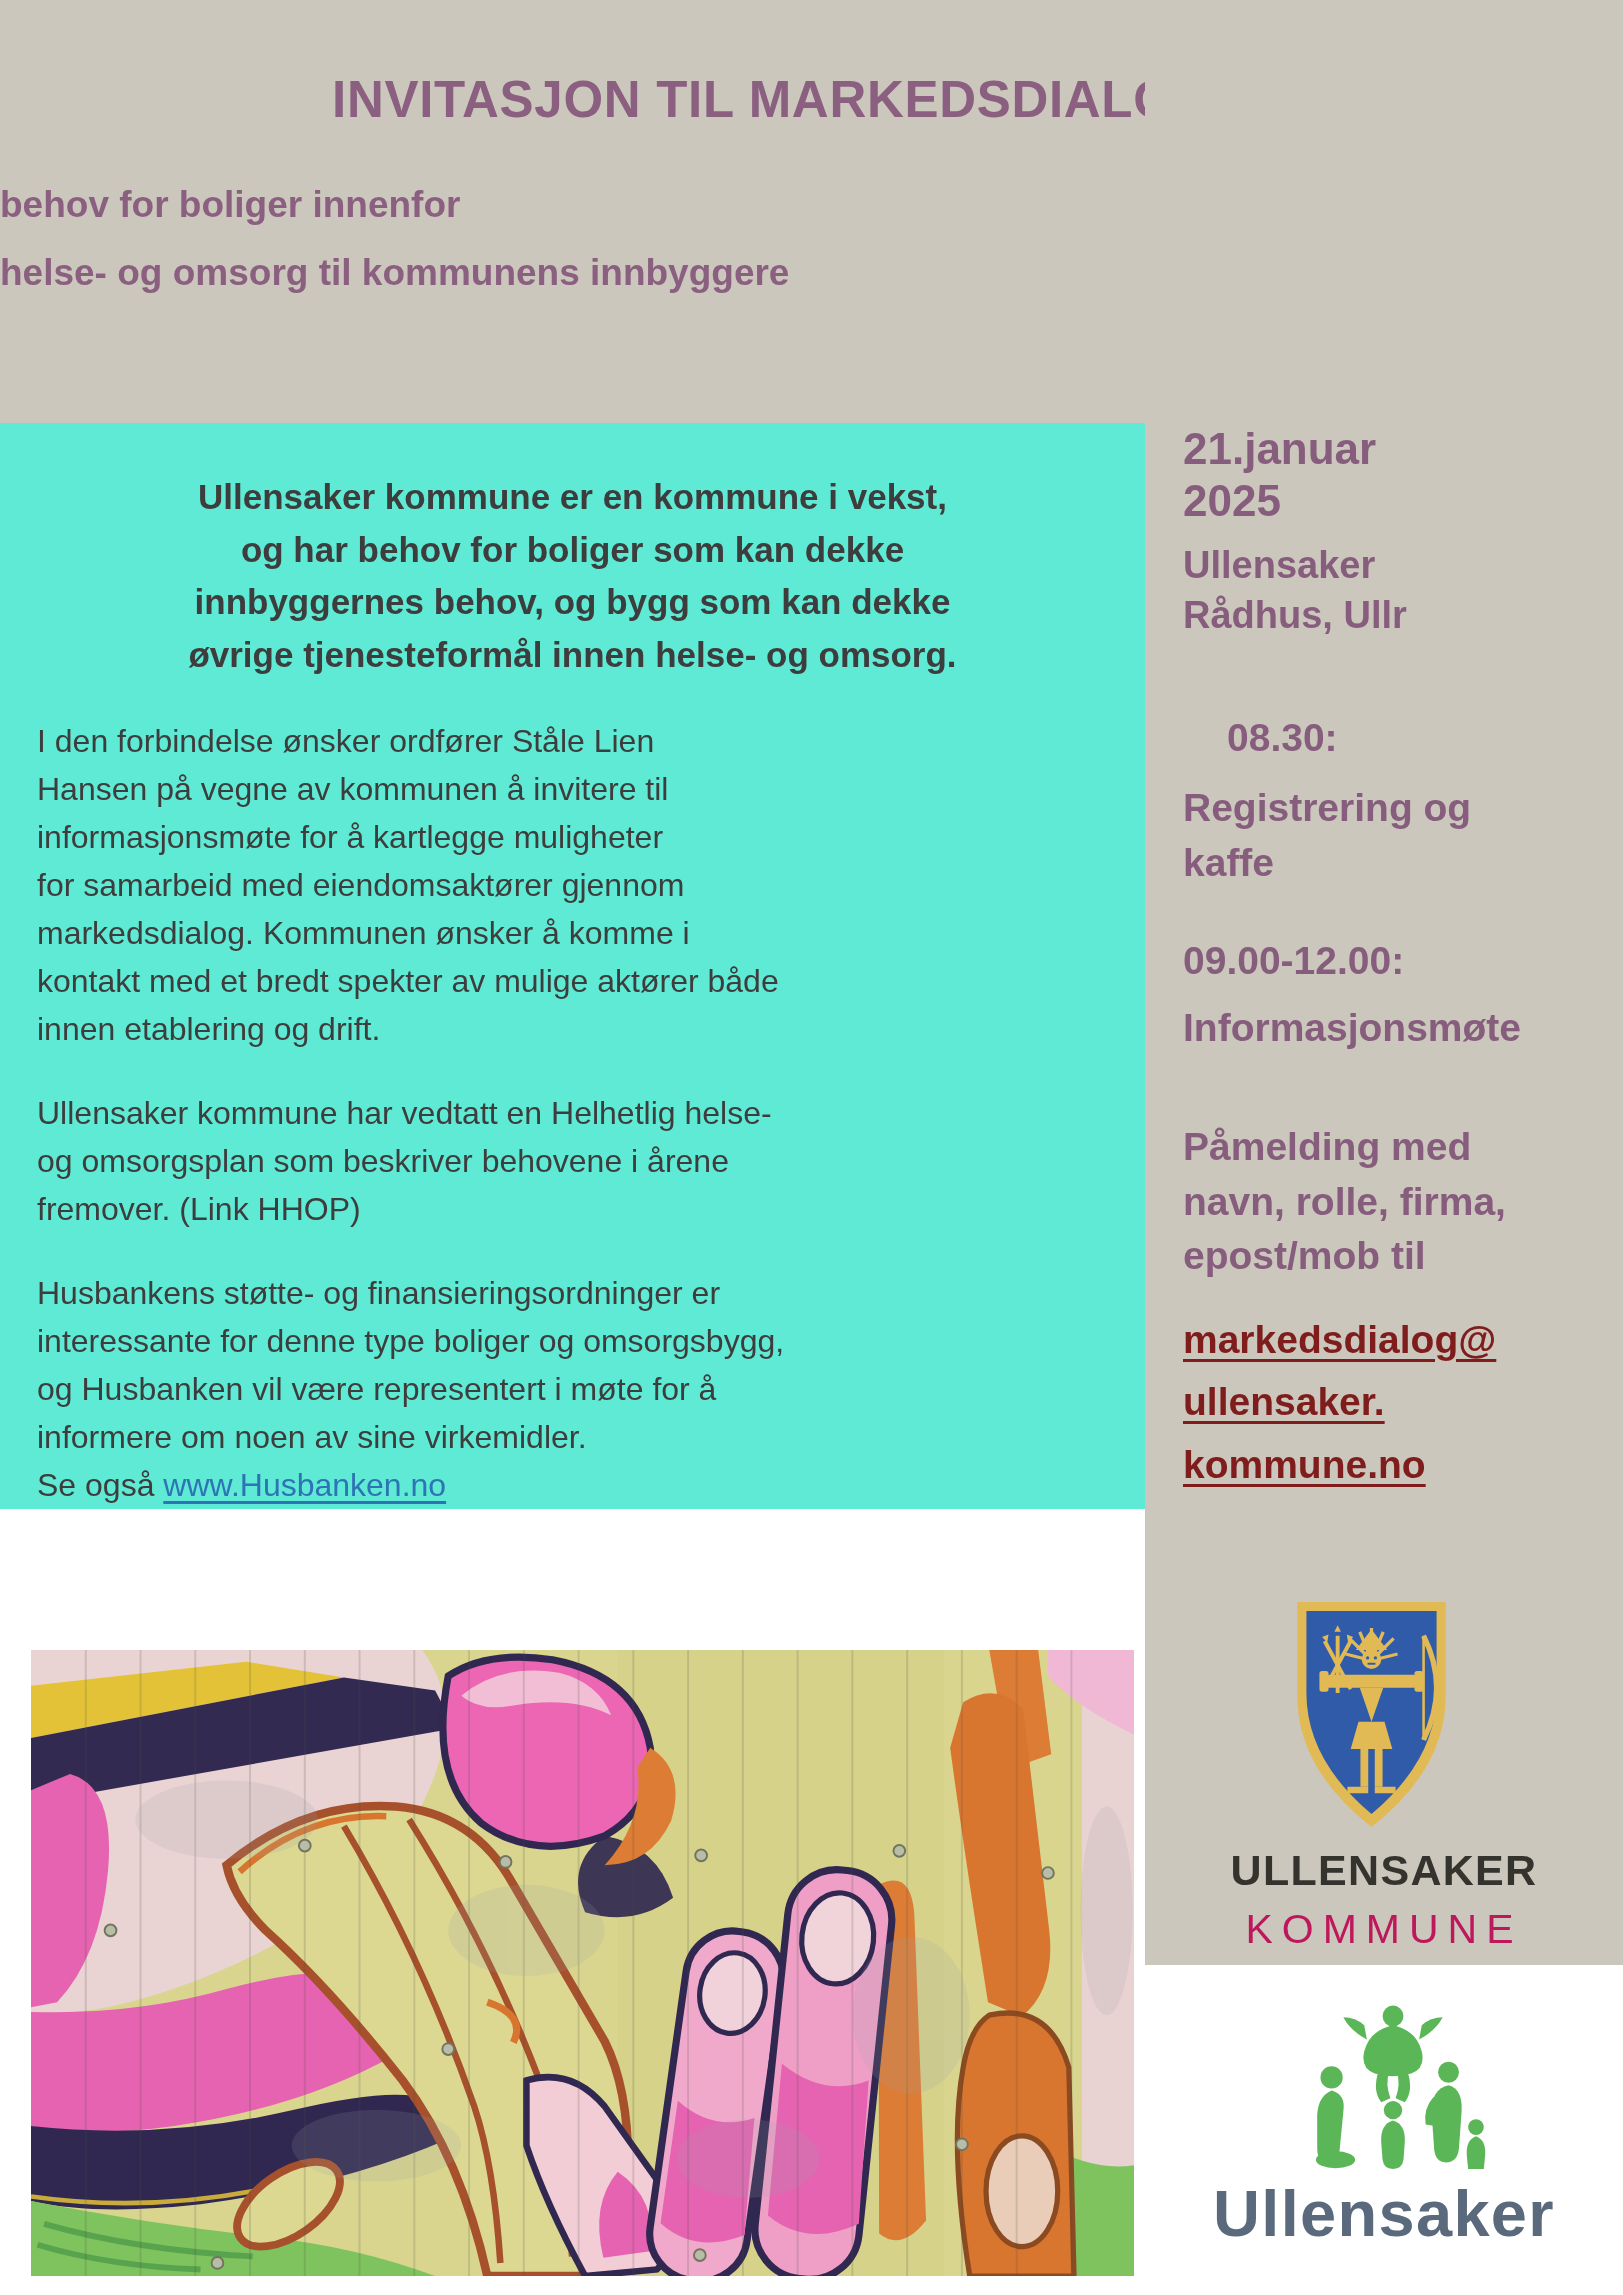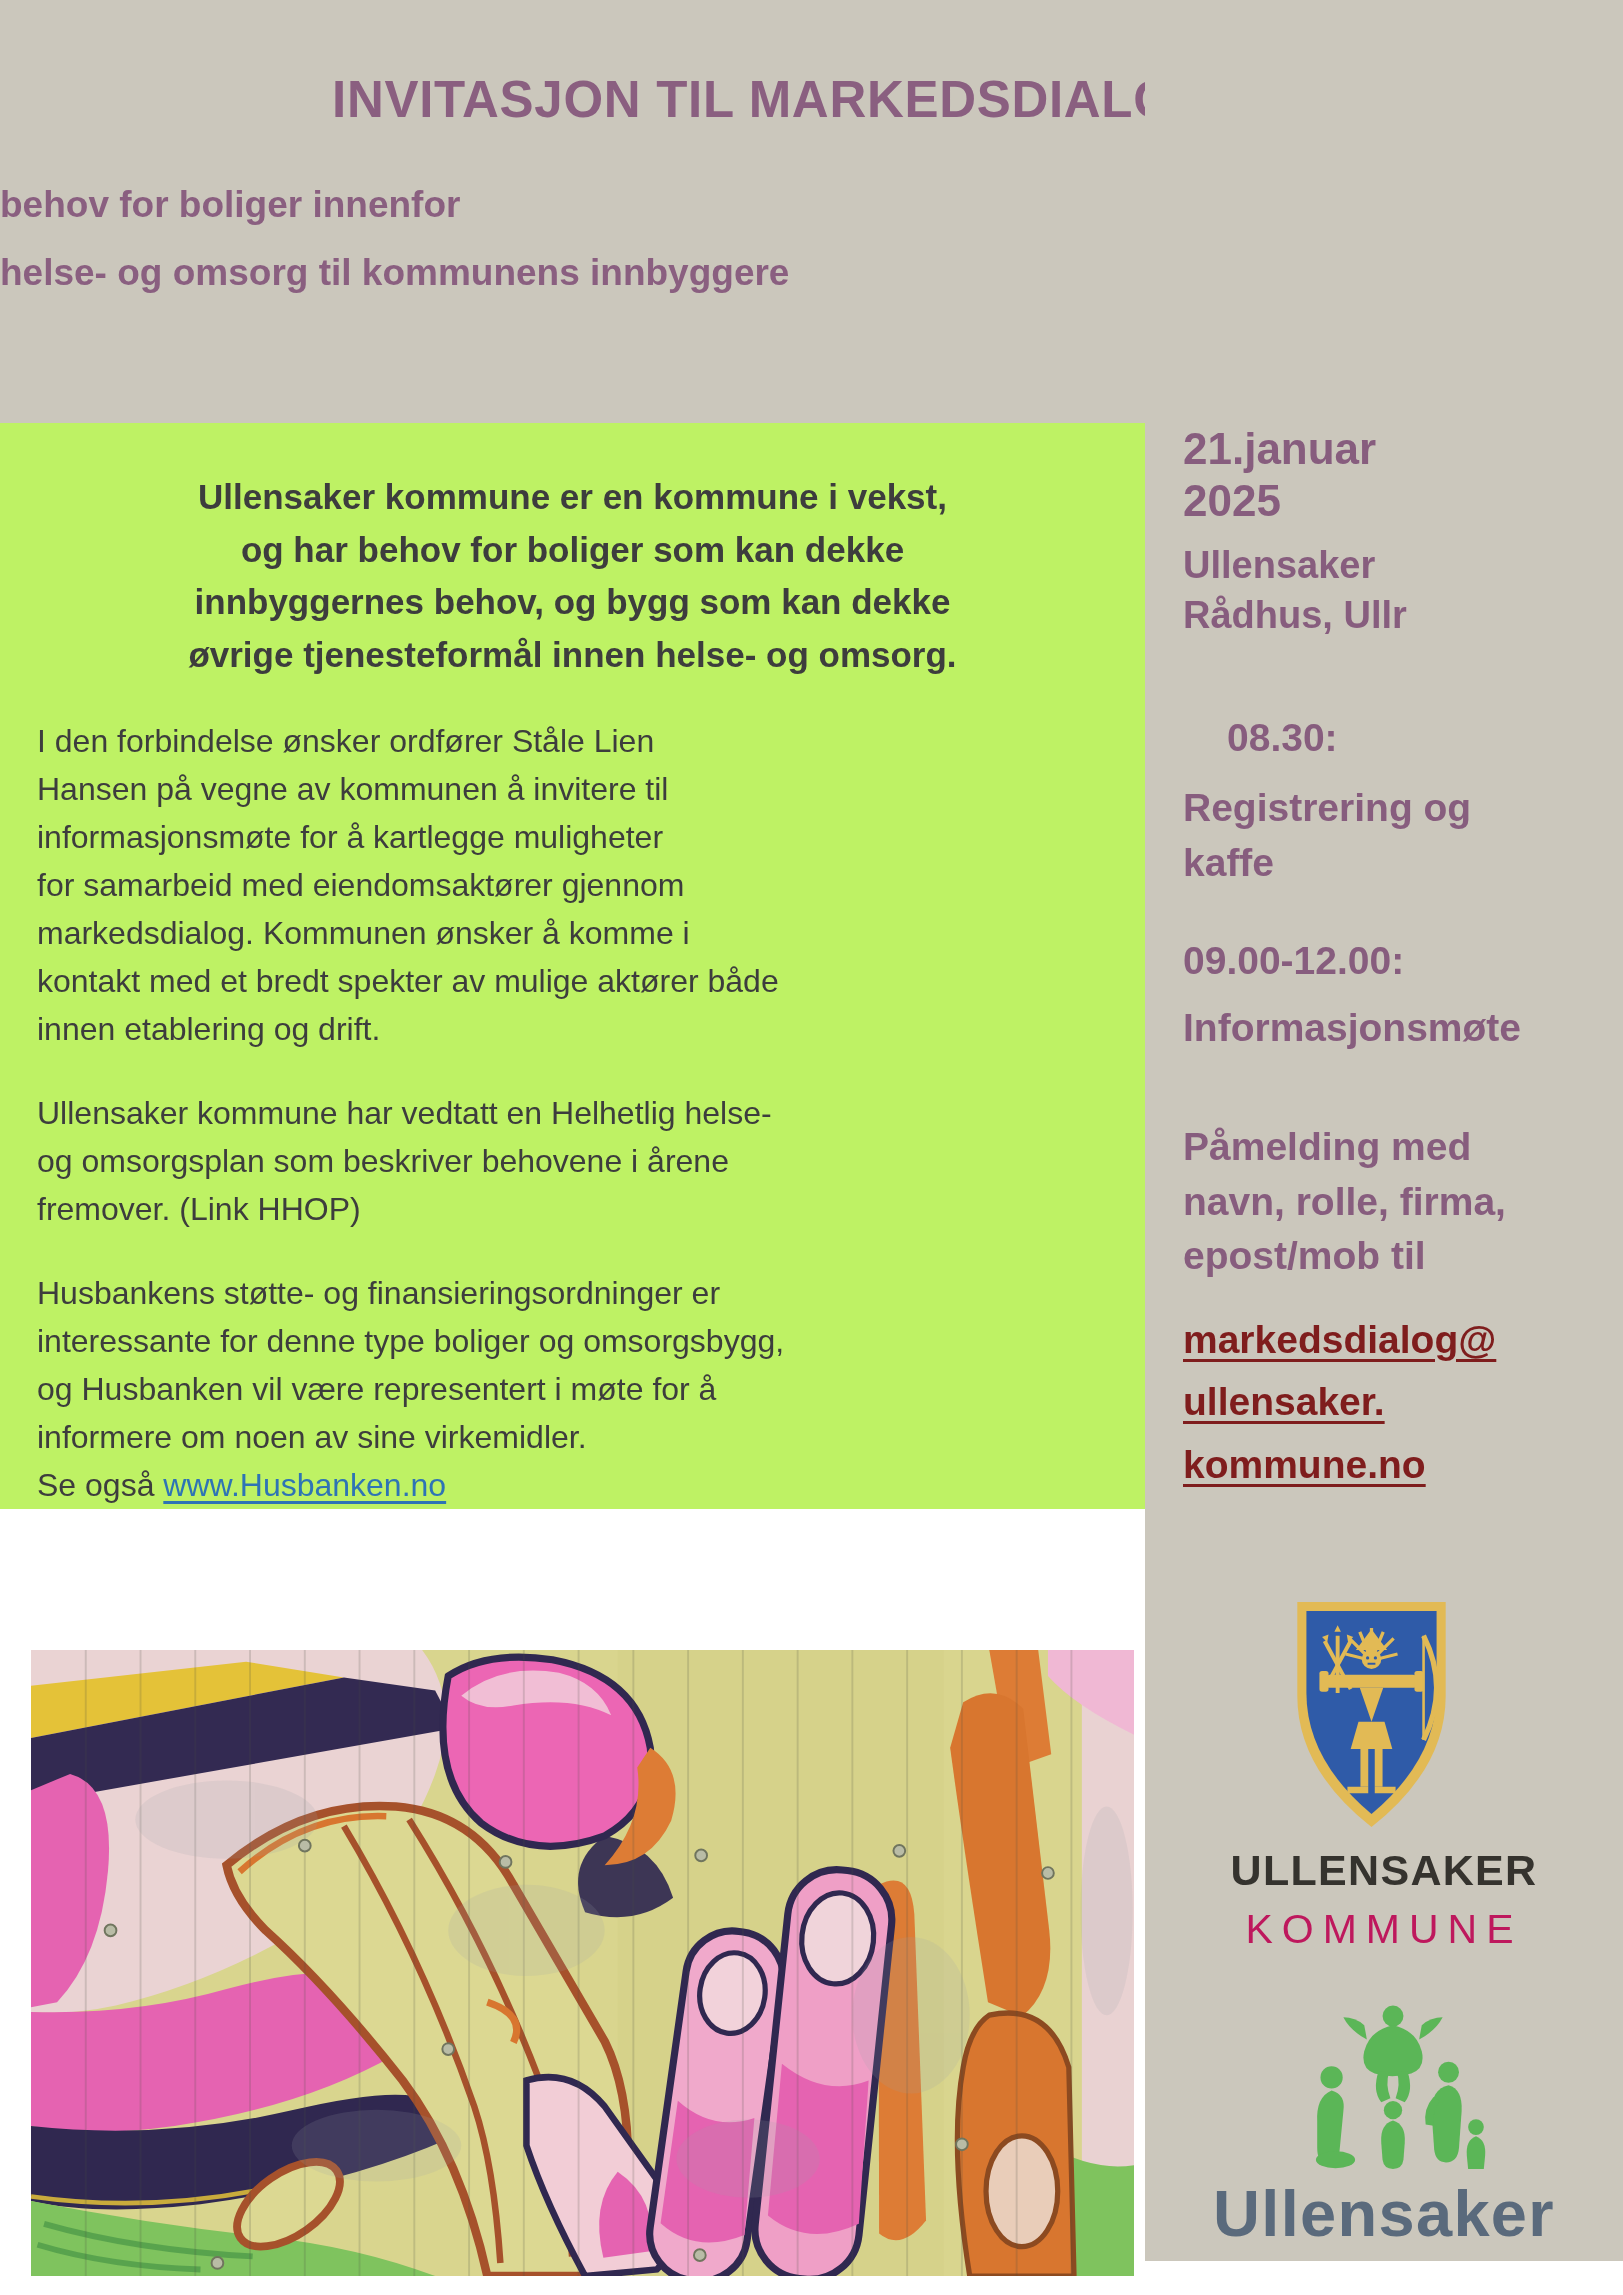--- a/index.html
+++ b/index.html
@@ -5,30 +5,30 @@
   html,body{margin:0;padding:0;background:#ffffff;}
   .page{position:relative;width:1623px;height:2295px;background:#ffffff;overflow:hidden;
         font-family:"Liberation Sans", sans-serif;color:#3d3d3d;}
   
   .top-band{position:absolute;left:0;top:0;width:1623px;height:423px;background:#cbc7bc;}
   .header-title{position:absolute;left:0;top:70px;width:1546px;text-align:center;
         font-size:51px;font-weight:800;letter-spacing:0.7px;color:#8a5f80;}
   .header-subtitle{position:absolute;left:0;top:171px;width:1585px;
         font-size:37px;font-weight:700;line-height:1.85;color:#8a5f80;white-space:pre-line;}
   
-  .main-col{position:absolute;left:0;top:423px;width:1145px;background:#bef264;}
+  .main-col{position:absolute;left:0;top:423px;width:1145px;background:#5eead4;}
   .lead{margin:48px 33px 0 33px;font-size:35px;font-weight:700;line-height:1.5;
         text-align:center;white-space:pre-line;color:#3d3d3d;}
   .para{margin:36px 26px 0 37px;font-size:32px;line-height:1.5;white-space:pre-line;color:#3d3d3d;}
   .see-line{margin:0 26px 0 37px;font-size:32px;line-height:1.5;color:#3d3d3d;}
   .body-link{color:#2e74b5;text-decoration:underline;text-underline-offset:4.6px;cursor:pointer;}
   
   .graffiti{position:absolute;left:31px;top:1650px;width:1103px;height:626px;}
   
-  .sidebar{position:absolute;left:1145px;top:0;width:478px;height:2261px;background:#cbc7bc;}
+  .sidebar{position:absolute;left:1145px;top:0;width:478px;height:1965px;background:#cbc7bc;}
   .sb{position:absolute;left:38px;color:#875d7e;}
   .sb-date{top:423px;font-size:44px;font-weight:800;line-height:1.18;white-space:pre-line;}
   .sb-venue{top:540px;font-size:38px;font-weight:700;line-height:1.32;white-space:pre-line;}
   .sb-time{font-size:39px;font-weight:800;}
   .sb-act{font-size:39px;font-weight:600;line-height:1.42;white-space:pre-line;}
   .sb-t1{top:716px;margin-left:44px;} .sb-t1d{top:780px;}
   .sb-t2{top:939px;} .sb-t2d{top:1000px;}
   .sb-signup{top:1120px;font-size:39px;font-weight:600;line-height:1.4;white-space:pre-line;}
   .sb-email{top:1309px;font-size:39px;font-weight:700;line-height:1.6;white-space:pre-line;
         color:#7f1d1d;text-decoration:underline;text-underline-offset:5.9px;cursor:pointer;display:block;}

